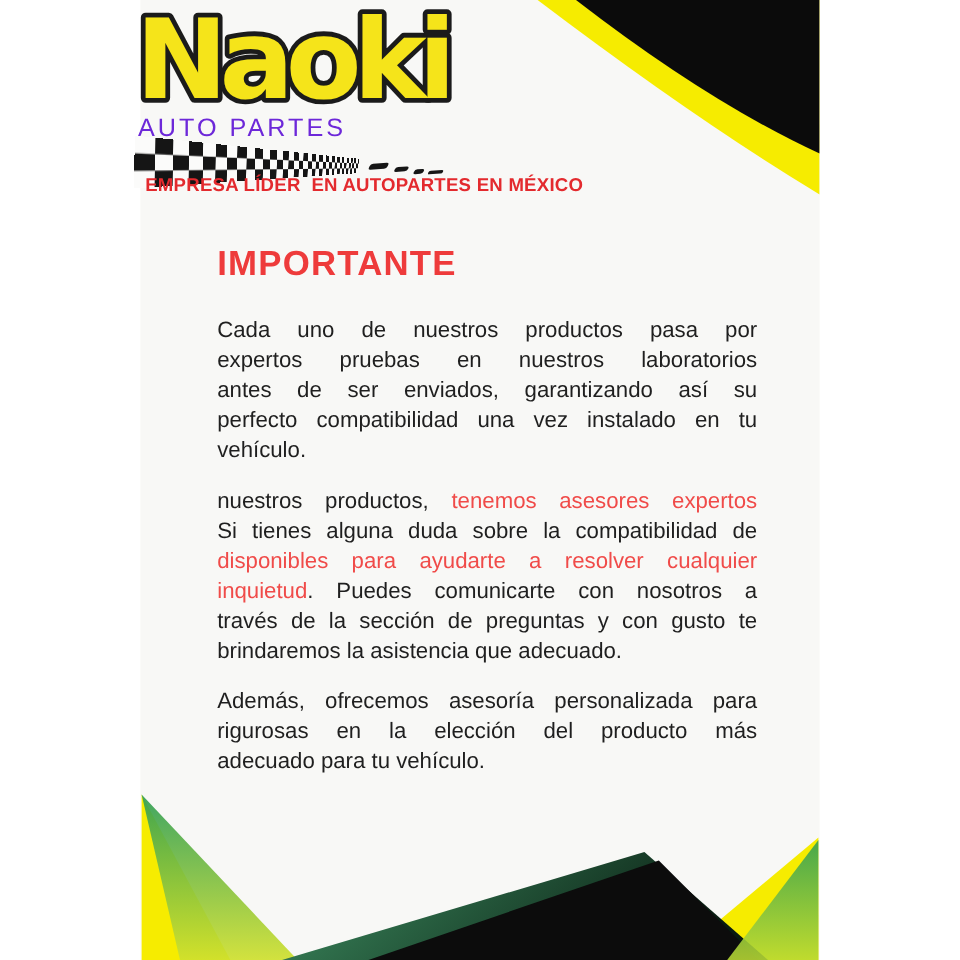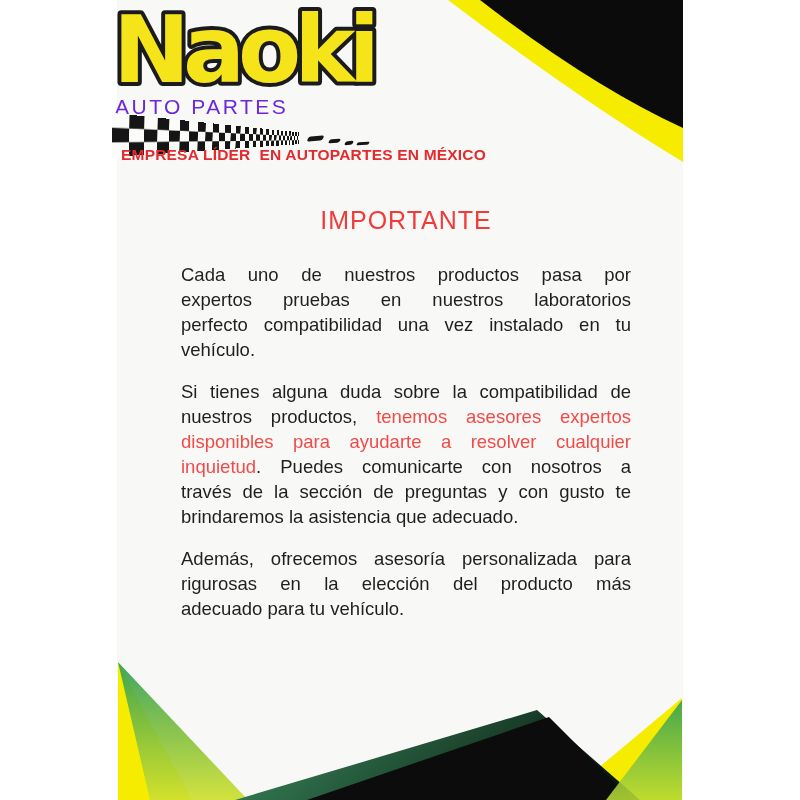--- a/index.html
+++ b/index.html
@@ -23,22 +23,22 @@
   .dash{position:absolute;background:#161616;border-radius:2px;transform:skewX(-28deg) rotate(-4deg);}
   .dash.d1{left:196px;top:23px;width:15px;height:5px;}
   .dash.d2{left:217px;top:26px;width:11px;height:4px;}
   .dash.d3{left:233px;top:28px;width:8px;height:4px;}
   .dash.d4{left:245px;top:29px;width:12px;height:3px;}
   .tagline{position:absolute;left:10px;top:146px;font-size:15.5px;font-weight:bold;
            color:#e32a2e;letter-spacing:0.2px;white-space:pre;}
 
   
   .content{position:absolute;left:64px;top:204px;width:450px;}
-  .heading{font-size:25px;line-height:32px;font-weight:normal;color:#ee3b3b;
-           letter-spacing:1px;margin:0 0 26px 0;text-align:center;}
+  .heading{font-size:29px;line-height:32px;font-weight:bold;color:#ee3b3b;
+           letter-spacing:1px;margin:0 0 26px 0;}
   .paragraph{font-size:18.5px;line-height:25px;font-weight:normal;color:#1f1f1f;
              margin:0 0 17px 0;}
   .jline{text-align:justify;text-align-last:justify;}
   .jline.jlast{text-align-last:left;}
   .seg.red{color:#f04b49;}
 
   
   .bottom-svg{position:absolute;left:0;top:655px;width:566px;height:145px;}
 </style>
 </head>
@@ -65,26 +65,27 @@
         <span class="dash d4"></span>
       </div>
       <div class="tagline">EMPRESA LÍDER  EN AUTOPARTES EN MÉXICO</div>
     </div>
 
     <div class="content">
       <h1 class="heading">IMPORTANTE</h1>
       <div class="paragraph">
           <div class="jline"><span class="seg">Cada uno de nuestros productos pasa por</span></div>
           <div class="jline"><span class="seg">expertos pruebas en nuestros laboratorios</span></div>
+          <div class="jline"><span class="seg">antes de ser enviados, garantizando así su</span></div>
           <div class="jline"><span class="seg">perfecto compatibilidad una vez instalado en tu</span></div>
           <div class="jline jlast"><span class="seg">vehículo.</span></div>
         </div>
       <div class="paragraph">
+          <div class="jline"><span class="seg">nuestros productos, </span><span class="seg red">tenemos asesores expertos</span></div>
           <div class="jline"><span class="seg">Si tienes alguna duda sobre la compatibilidad de</span></div>
-          <div class="jline"><span class="seg">nuestros productos, </span><span class="seg red">tenemos asesores expertos</span></div>
           <div class="jline"><span class="seg red">disponibles para ayudarte a resolver cualquier</span></div>
           <div class="jline"><span class="seg red">inquietud</span><span class="seg">. Puedes comunicarte con nosotros a</span></div>
           <div class="jline"><span class="seg">través de la sección de preguntas y con gusto te</span></div>
           <div class="jline jlast"><span class="seg">brindaremos la asistencia que adecuado.</span></div>
         </div>
       <div class="paragraph">
           <div class="jline"><span class="seg">Además, ofrecemos asesoría personalizada para</span></div>
           <div class="jline"><span class="seg">rigurosas en la elección del producto más</span></div>
           <div class="jline jlast"><span class="seg">adecuado para tu vehículo.</span></div>
         </div>

